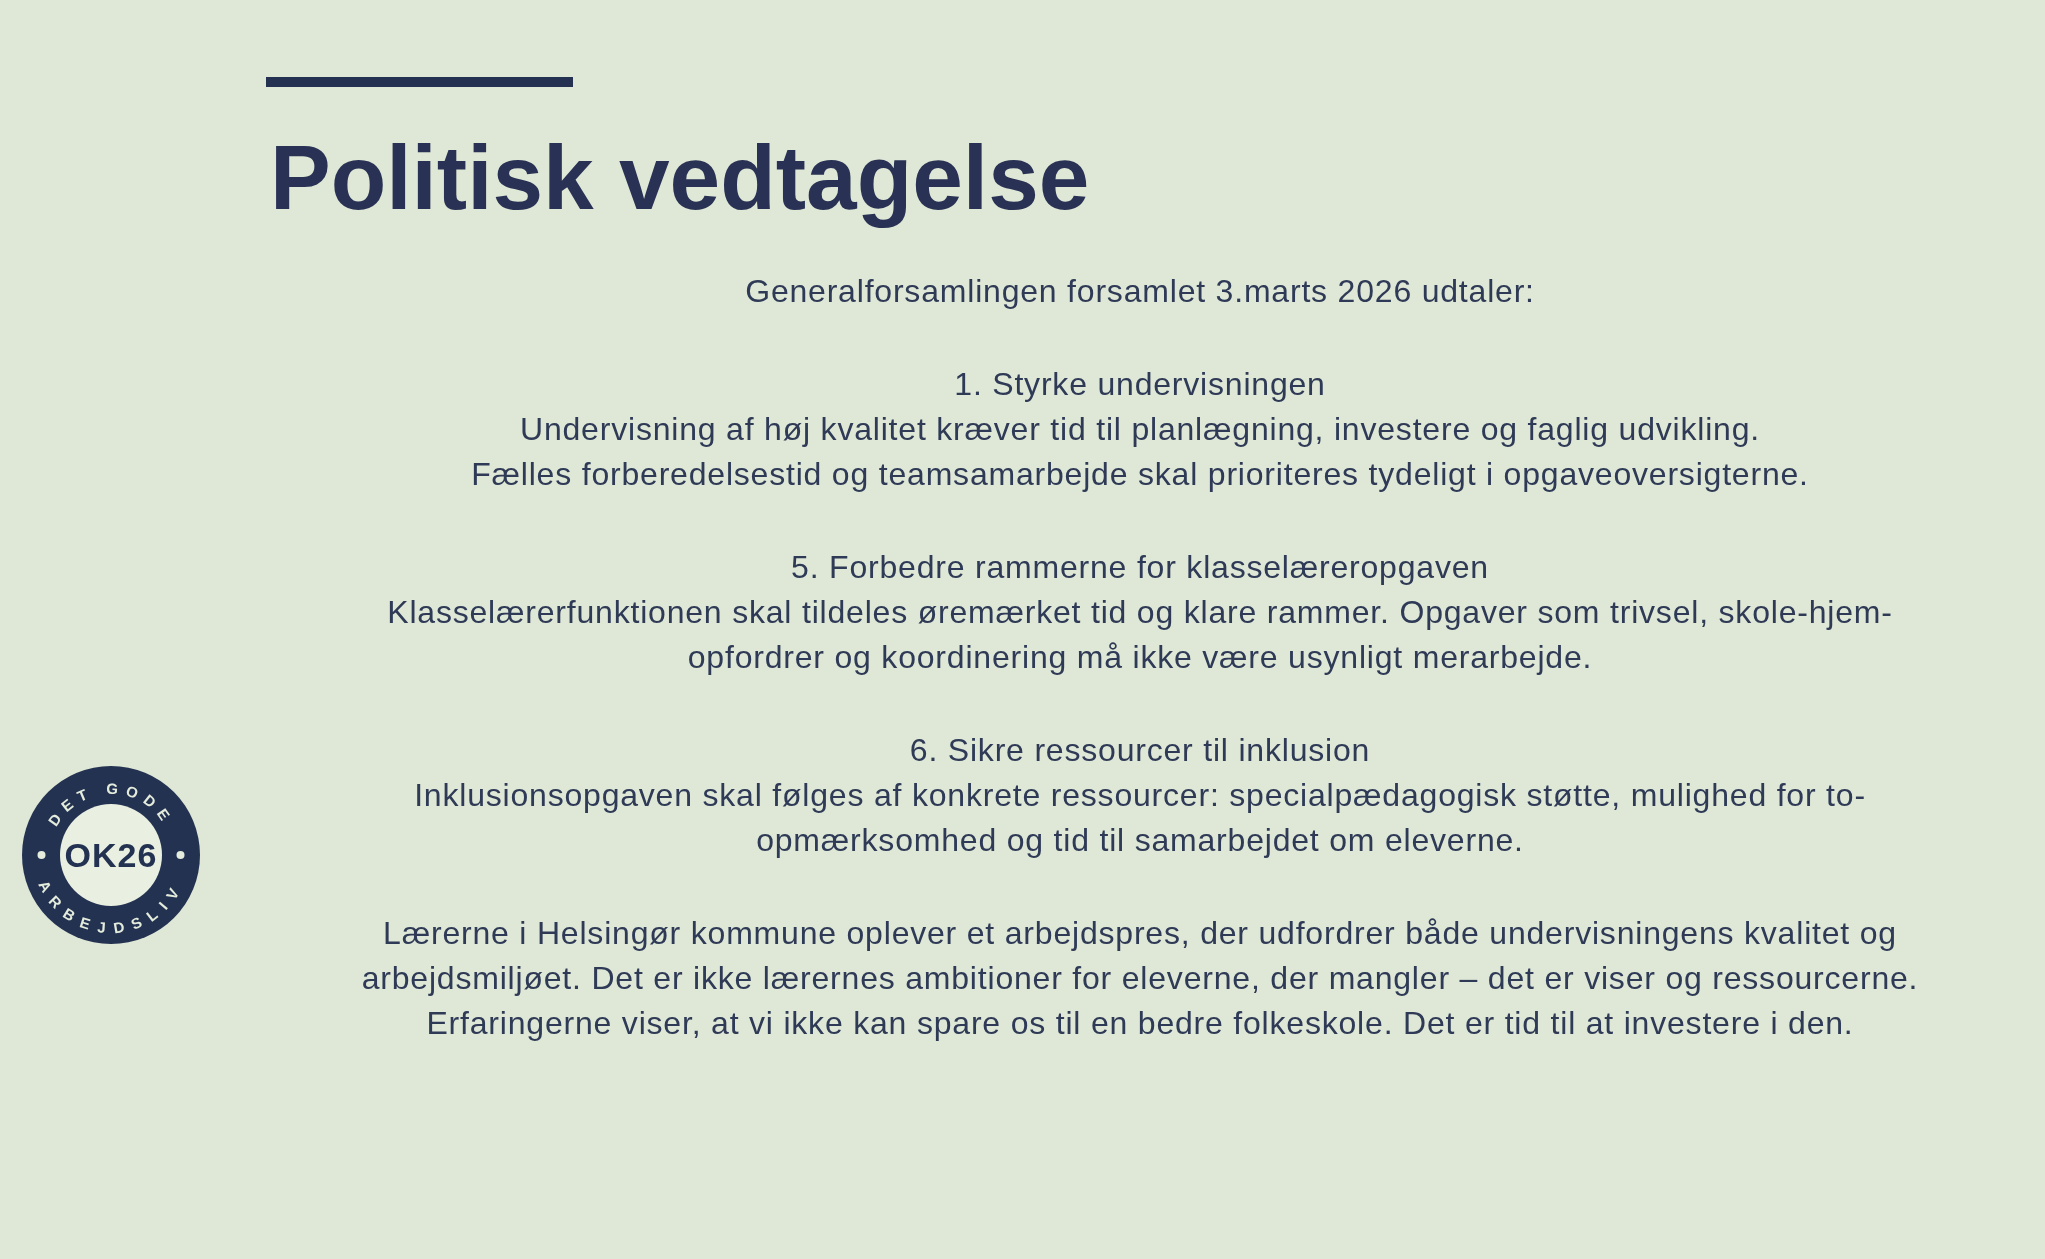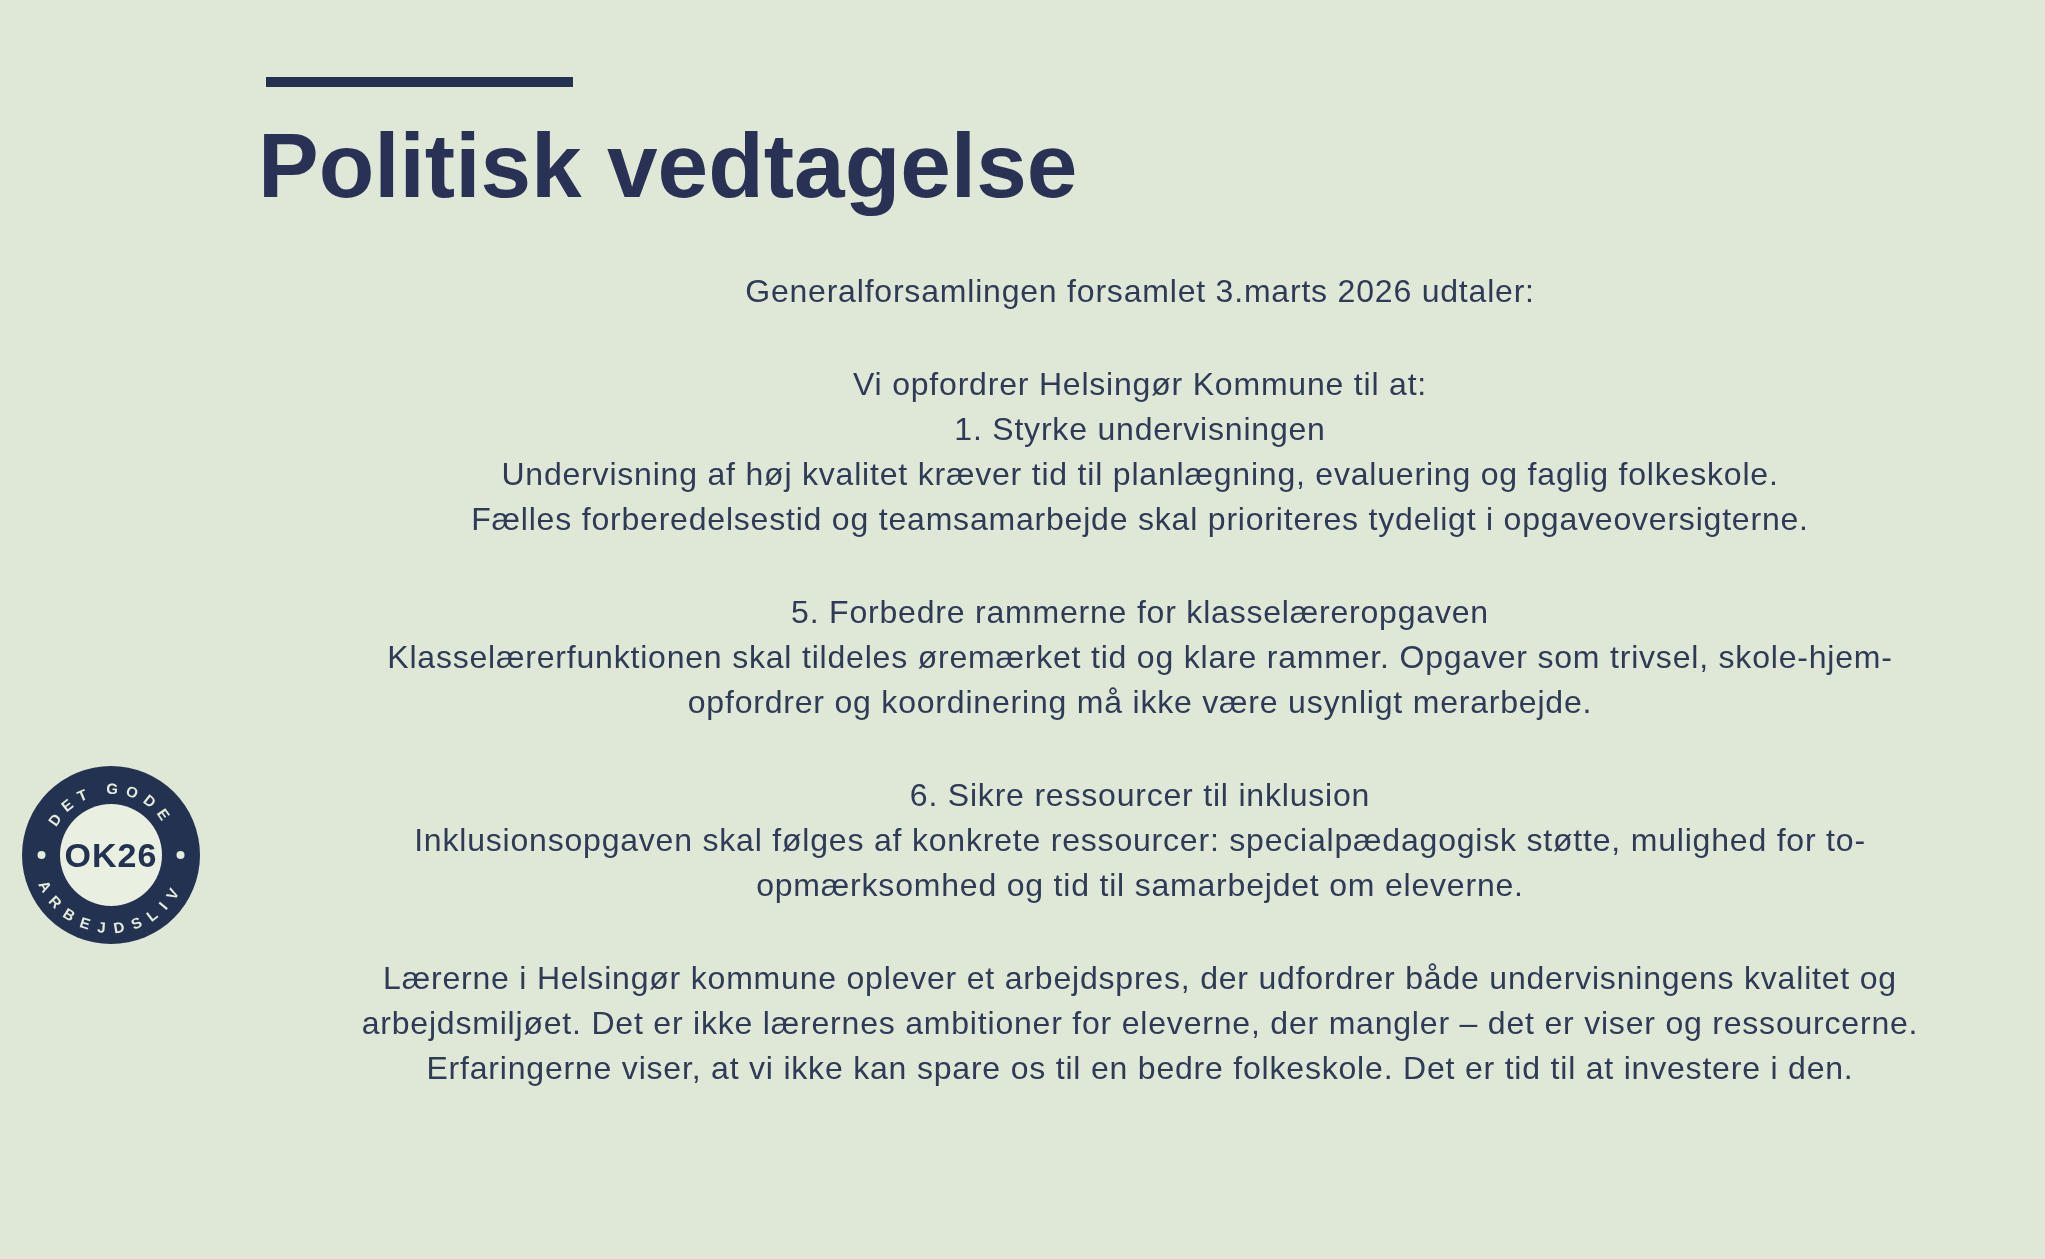--- a/index.html
+++ b/index.html
@@ -19,21 +19,21 @@
     top: 77px;
     width: 307px;
     height: 10px;
     background: #243150;
   }
 
   .page-title {
     position: absolute;
     left: 258px;
     top: 120px;
-    margin: 0;
+    margin: 12px;
     font-size: 91px;
     line-height: 91px;
     font-weight: bold;
     letter-spacing: 0px;
     color: #293254;
     white-space: nowrap;
   }
 
   .content {
     position: absolute;
@@ -85,23 +85,22 @@
 
   <h1 class="page-title">Politisk vedtagelse</h1>
 
   <div class="content">
 
     <div class="para">
       <div class="line">Generalforsamlingen forsamlet 3.marts 2026 udtaler:</div>
     </div>
 
     <div class="para">
-      <div class="line">Vi opfordrer Helsingør Kommune til at:</div>
       <div class="line">1. Styrke undervisningen</div>
-      <div class="line">Undervisning af høj kvalitet kræver tid til planlægning, evaluering og faglig folkeskole.</div>
+      <div class="line">Undervisning af høj kvalitet kræver tid til planlægning, investere og faglig udvikling.</div>
       <div class="line">Fælles forberedelsestid og teamsamarbejde skal prioriteres tydeligt i opgaveoversigterne.</div>
     </div>
 
     <div class="para">
       <div class="line">5. Forbedre rammerne for klasselæreropgaven</div>
       <div class="line">Klasselærerfunktionen skal tildeles øremærket tid og klare rammer. Opgaver som trivsel, skole-hjem-</div>
       <div class="line">opfordrer og koordinering må ikke være usynligt merarbejde.</div>
     </div>
 
     <div class="para">

